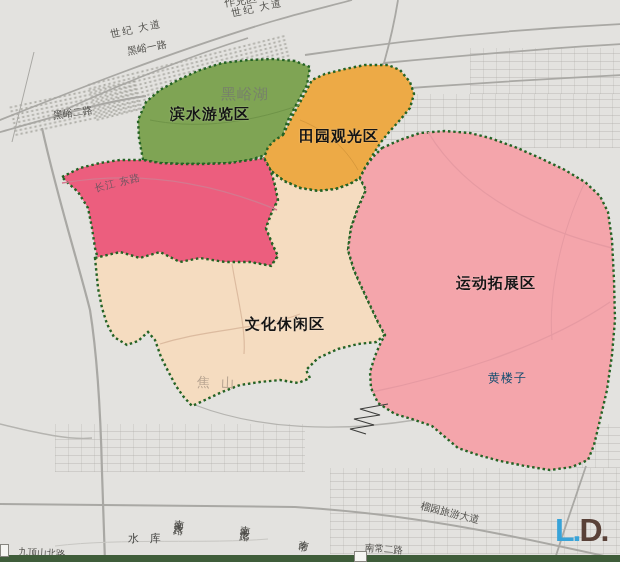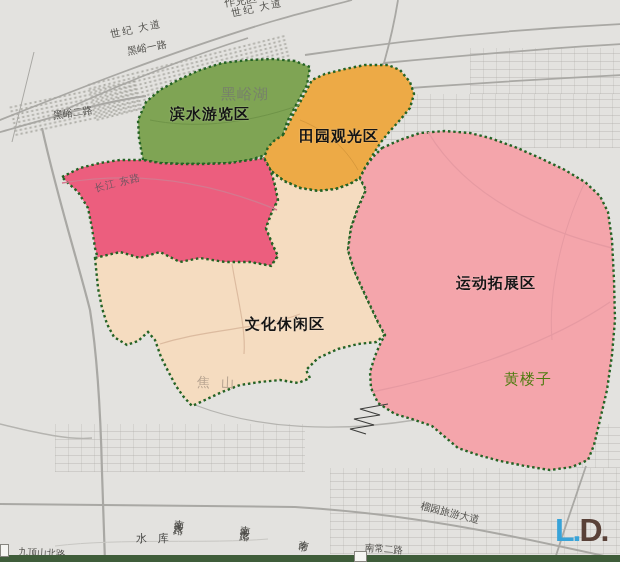--- a/index.html
+++ b/index.html
@@ -121,22 +121,22 @@
   <div class="rlabel" style="left:94px;top:176px;letter-spacing:1px;color:#6f5560;transform:rotate(-14deg);">长江 东路</div>
   <div class="rlabel" style="left:420px;top:506px;transform:rotate(14deg);">榴园旅游大道</div>
   <div class="rlabel" style="left:365px;top:543px;font-size:9.5px;transform:rotate(4deg);">南常二路</div>
   <div class="rlabel" style="left:18px;top:547px;font-size:9.5px;transform:rotate(3deg);">九顶山北路</div>
   <div class="vlabel" style="left:173px;top:511px;transform:rotate(8deg);">南常六路</div>
   <div class="vlabel" style="left:239px;top:517px;transform:rotate(8deg);">南常七路</div>
   <div class="vlabel" style="left:299px;top:532px;transform:rotate(14deg);">南常</div>
 
   <div class="rlabel" style="left:221px;top:85px;font-size:15px;letter-spacing:1px;color:#77816b;">黑峪湖</div>
   <div class="rlabel" style="left:197px;top:374px;font-size:13px;letter-spacing:4px;color:#b5a28f;transform:rotate(2deg);">焦 山</div>
-  <div class="rlabel" style="left:504px;top:370px;font-size:15px;letter-spacing:1px;color:#4d7c0f;">黄楼子</div>
-  <div class="rlabel" style="left:136px;top:531px;font-size:11px;letter-spacing:4px;color:#3f3f3d;">水 库</div>
+  <div class="rlabel" style="left:488px;top:370px;font-size:12px;letter-spacing:1px;color:#0c4a6e;">黄楼子</div>
+  <div class="rlabel" style="left:128px;top:531px;font-size:11px;letter-spacing:4px;color:#3f3f3d;">水 库</div>
   <div class="rlabel" style="left:224px;top:-7px;font-size:11px;transform:rotate(-8deg);color:#55544f;">作兑区</div>
 
   <div class="logo">
     <span style="color:#38a3d8;">L.</span><span style="color:#594138;">D.</span>
   </div>
 
   <div class="bottombar"></div>
   <div class="wsq" style="left:354px;top:551px;width:13px;height:11px;"></div>
   <div class="wsq" style="left:0px;top:544px;width:9px;height:13px;"></div>
 

